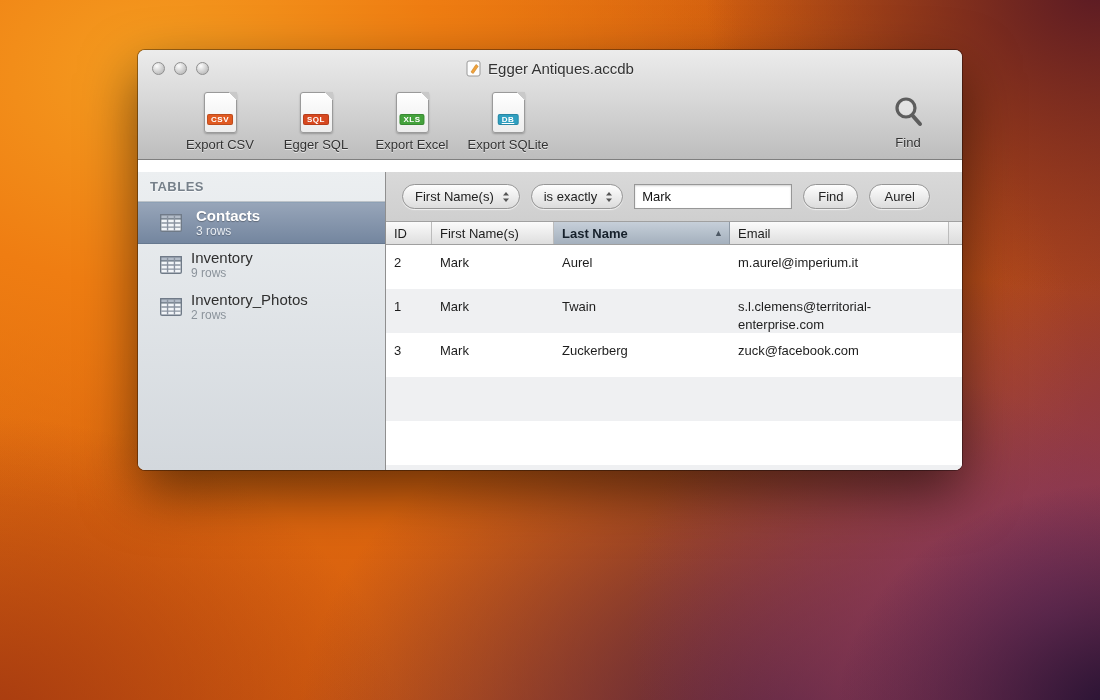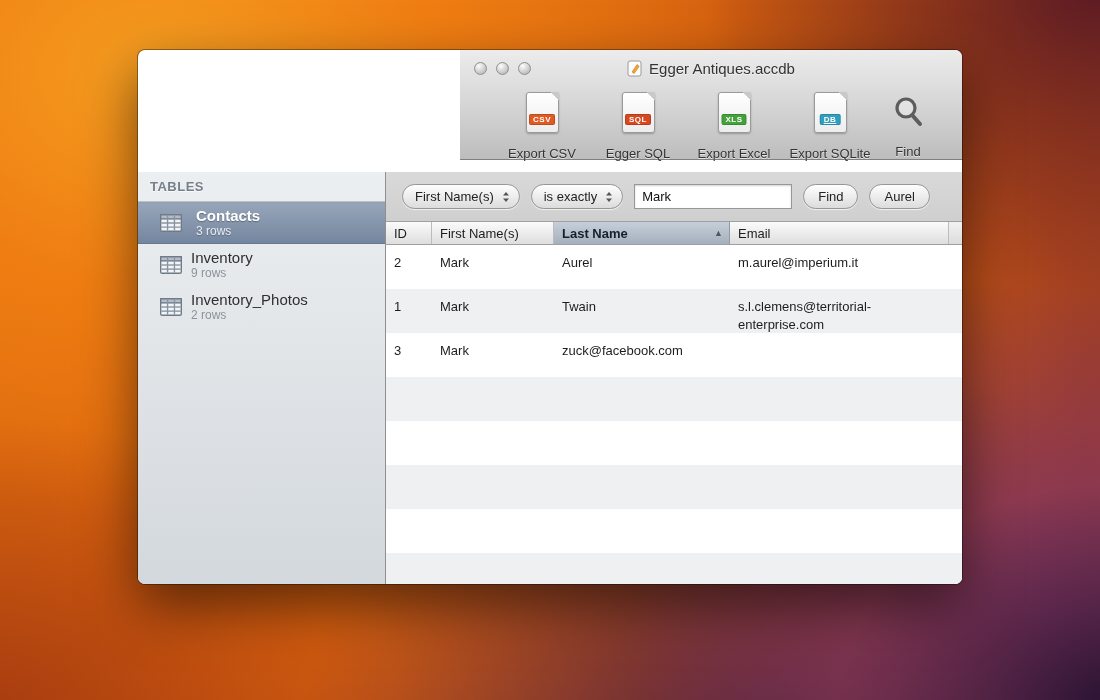--- a/index.html
+++ b/index.html
@@ -13,42 +13,42 @@
       radial-gradient(820px 620px at 72% 104%, #57253f 0%, rgba(87,37,63,0) 60%),
       radial-gradient(720px 560px at 100% -2%, #5a1a24 0%, rgba(90,26,36,0) 55%),
       radial-gradient(700px 520px at -2% 104%, #a63a10 0%, rgba(166,58,16,0) 60%),
       radial-gradient(950px 720px at 14% 10%, #f59d20 0%, #ef7d12 30%, rgba(239,125,18,0) 62%),
       radial-gradient(1000px 820px at 42% 55%, #e76c0e 0%, rgba(231,108,14,0) 62%),
       linear-gradient(135deg, #e8780f 0%, #c65410 55%, #7e2b33 100%);
   }
 
   
   .window {
-    position:absolute; left:138px; top:50px; width:824px; height:534px;
+    position:absolute; left:138px; top:50px; width:824px; height:420px;
     border-radius:7px; overflow:hidden;
     box-shadow:0 22px 55px rgba(0,0,0,.55), 0 0 0 1px rgba(0,0,0,.35);
-    display:flex; flex-direction:column; background:#fff;align-items:flex-end;
+    display:flex; flex-direction:column; background:#fff;
   }
 
   .chrome {
     background:linear-gradient(#ececec 0%, #d8d8d8 45%, #bdbdbd 100%);
     border-bottom:1px solid #7f7f7f;
   }
   .titlebar { height:36px; position:relative; display:flex; align-items:center; }
   .traffic-lights { position:absolute; left:14px; top:0; height:36px; display:flex; align-items:center; gap:9px; }
   .tl {
     width:13px; height:13px; border-radius:50%;
     background:radial-gradient(circle at 35% 28%, #fdfdfd, #cfcfcf 55%, #adadad);
     border:1px solid #8f8f8f; display:inline-block; cursor:pointer;
   }
   .title-wrap { margin:0 auto; display:flex; align-items:center; gap:7px; }
   .window-title { font-size:15px; color:#333; text-shadow:0 1px 0 rgba(255,255,255,.6); }
 
   .toolbar { height:73px; display:flex; align-items:flex-start; padding:6px 24px 0 34px; }
-  .tool-btn { width:96px; display:flex; flex-direction:column; align-items:center; gap:13px; cursor:pointer; }
+  .tool-btn { width:96px; display:flex; flex-direction:column; align-items:center; gap:4px; cursor:pointer; }
   .doc {
     width:33px; height:41px; position:relative;
     background:linear-gradient(#ffffff, #ededed);
     border:1px solid #9a9a9a; border-radius:3px;
     box-shadow:0 1px 2px rgba(0,0,0,.25);
   }
   .doc::after {
     content:""; position:absolute; top:-1px; right:-1px; width:9px; height:9px;
     background:linear-gradient(225deg, #c9c9c9 0%, #c9c9c9 49%, transparent 50%);
     border-bottom-left-radius:2px;
@@ -304,20 +304,21 @@
           </div>
           <div class="trow">
             <div class="cell col-id">1</div>
             <div class="cell col-first">Mark</div>
             <div class="cell col-last">Twain</div>
             <div class="cell col-email">s.l.clemens@territorial-enterprise.com</div>
           </div>
           <div class="trow">
             <div class="cell col-id">3</div>
             <div class="cell col-first">Mark</div>
+            <div class="cell col-last">Zuckerberg</div>
             <div class="cell col-email">zuck@facebook.com</div>
           </div>
         </div>
 
       </div>
     </div>
 
   </div>
 </div>
 

